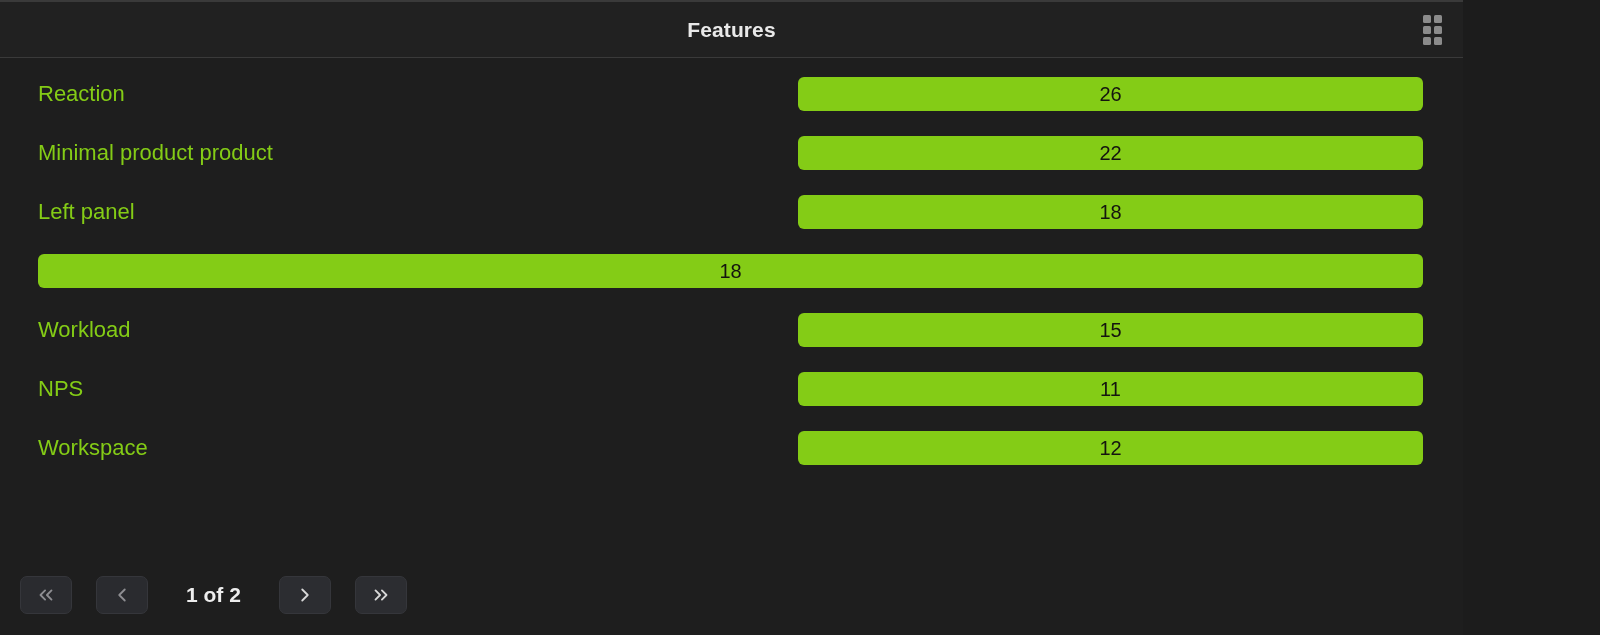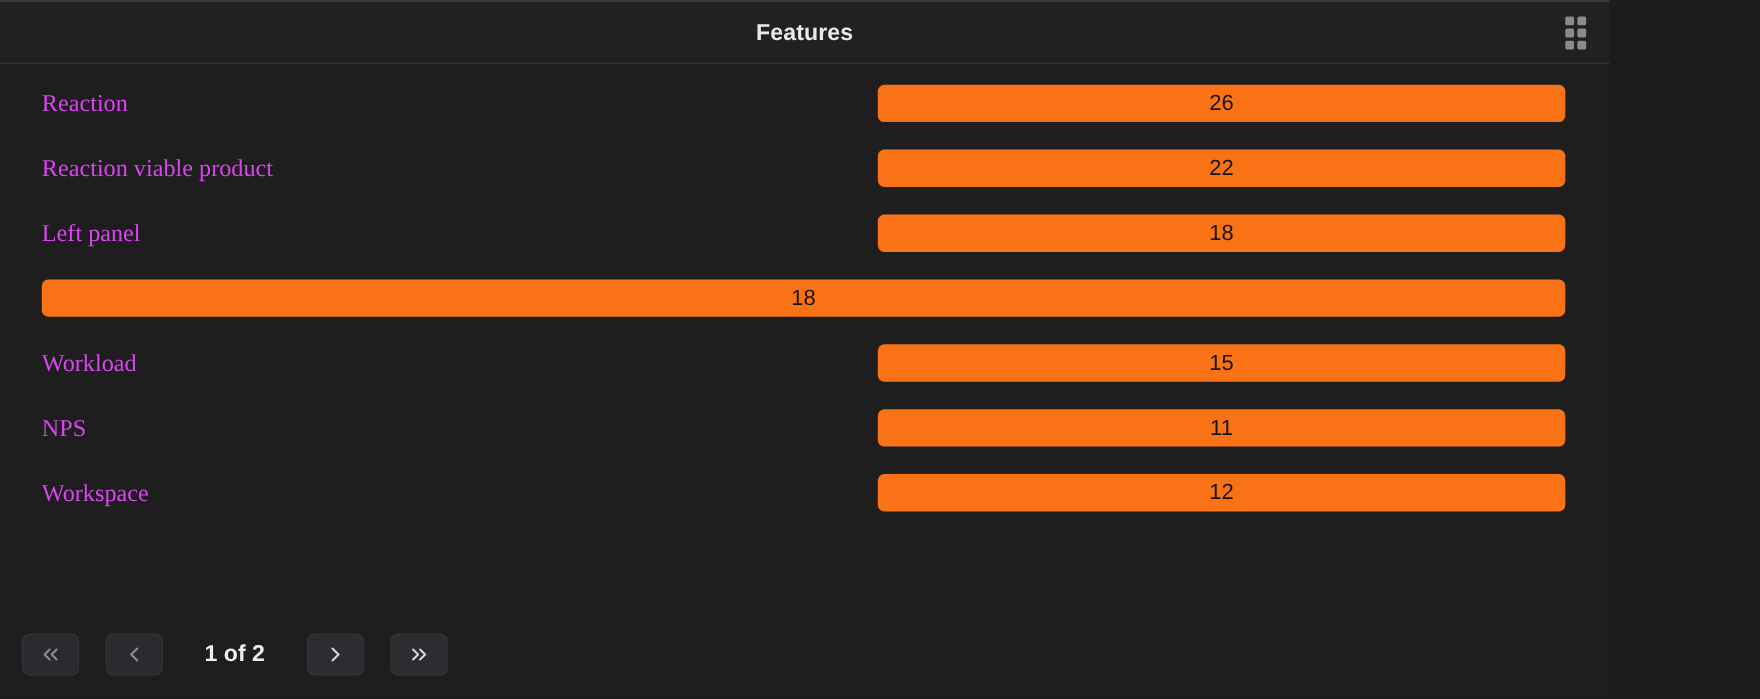--- a/index.html
+++ b/index.html
@@ -73,37 +73,36 @@
     height: 59px;
     display: flex;
     align-items: center;
     padding: 0 40px 0 38px;
   }
 
   .bar-label {
     width: 760px;
     min-width: 760px;
     font-size: 22px;
-    color: #d946ef;
+    color: #84cc16;
     white-space: nowrap;
     overflow: hidden;
     text-overflow: ellipsis;
     padding-right: 14px;
-    font-family: Liberation Serif, serif;
   }
 
   .bar-track {
     flex: 1;
     height: 34px;
     position: relative;
   }
 
   .bar-fill {
     height: 34px;
-    background: #f97316;
+    background: #84cc16;
     border-radius: 6px;
     display: flex;
     align-items: center;
     justify-content: center;
   }
 
   .bar-value {
     font-size: 20px;
     color: #14140f;
     line-height: 1;
@@ -200,21 +199,21 @@
     <div class="bar-row">
       <div class="bar-label">Reaction</div>
       <div class="bar-track">
         <div class="bar-fill">
           <span class="bar-value">26</span>
         </div>
       </div>
     </div>
 
     <div class="bar-row">
-      <div class="bar-label">Reaction viable product</div>
+      <div class="bar-label">Minimal product product</div>
       <div class="bar-track">
         <div class="bar-fill">
           <span class="bar-value">22</span>
         </div>
       </div>
     </div>
 
     <div class="bar-row">
       <div class="bar-label">Left panel</div>
       <div class="bar-track">

